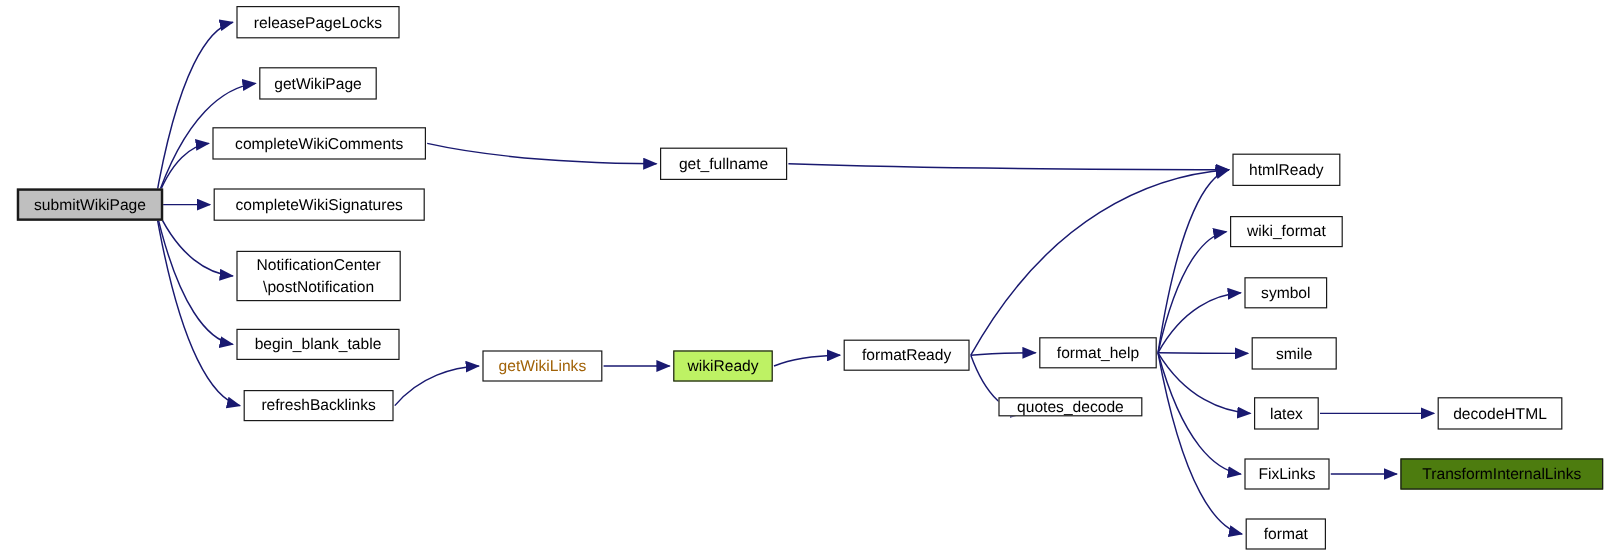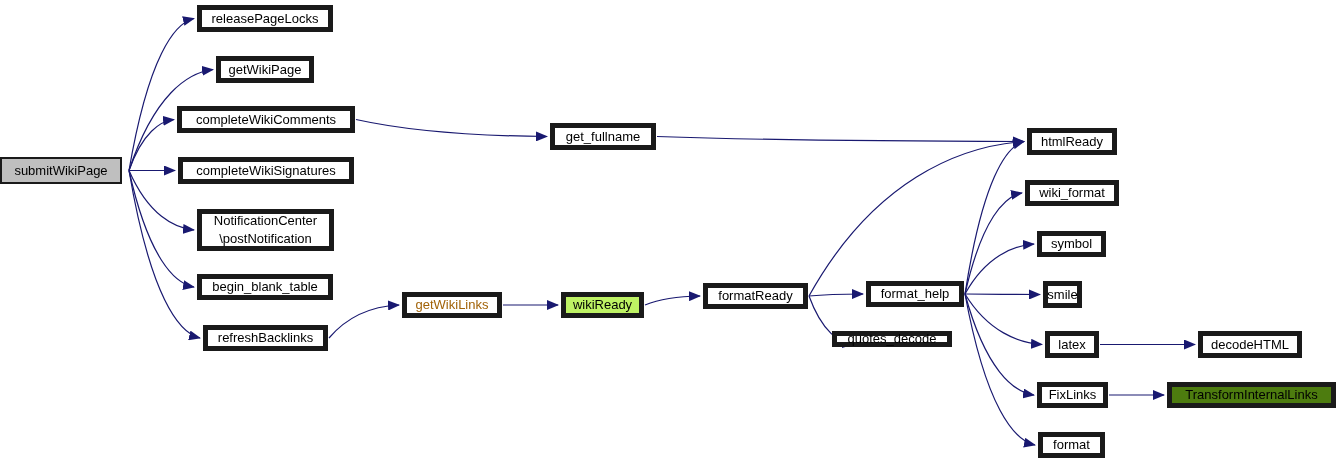--- a/index.html
+++ b/index.html
@@ -23,21 +23,21 @@
     height: 465px;
   }
   #edge-layer path.edge {
     fill: none;
     stroke-width: 1.2px;
   }
   .node {
     position: absolute;
     box-sizing: border-box;
     background: #ffffff;
-    border: 5px solid #14532d;
+    border: 1px solid #14532d;
     display: flex;
     align-items: center;
     justify-content: center;
     text-align: center;
     font-size: 13px;
     color: #000000;
     cursor: pointer;
   }
   .node span {
     white-space: pre-line;
@@ -77,21 +77,21 @@
       <path class="edge" d="M965,294 C982.1,218.25 1004.9,196.03 1022,193" stroke="#191970" marker-end="url(#arrow)"></path>
       <path class="edge" d="M965,294 C985.7,256.5 1013.3,245.5 1034,244" stroke="#191970" marker-end="url(#arrow)"></path>
       <path class="edge" d="M965,294 C987.5,294.375 1017.5,294.485 1040,294.5" stroke="#191970" marker-end="url(#arrow)"></path>
       <path class="edge" d="M965,294 C988.1,331.875 1018.9,342.985 1042,344.5" stroke="#191970" marker-end="url(#arrow)"></path>
       <path class="edge" d="M965,294 C985.7,369.75 1013.3,391.97 1034,395" stroke="#191970" marker-end="url(#arrow)"></path>
       <path class="edge" d="M965,294 C986,407.25 1014,440.47 1035,445" stroke="#191970" marker-end="url(#arrow)"></path>
       <path class="edge" d="M1100,344.5 C1128.5,344.5 1166.5,344.5 1195,344.5" stroke="#191970" marker-end="url(#arrow)"></path>
       <path class="edge" d="M1109,395 C1125.5,395 1147.5,395 1164,395" stroke="#191970" marker-end="url(#arrow)"></path>
     </svg>
 
-<div class="node highlight" style="left: 0; top: 157px; width: 122px; height: 27px; background: rgb(191, 191, 191); border-color: rgb(26, 26, 26); color: rgb(0, 0, 0);">
+<div class="node highlight" style="left: 14px; top: 157px; width: 122px; height: 27px; background: rgb(191, 191, 191); border-color: rgb(26, 26, 26); color: rgb(0, 0, 0);">
       <span>submitWikiPage</span>
     </div>
     <div class="node" style="left: 197px; top: 5px; width: 136px; height: 27px; background: rgb(255, 255, 255); border-color: rgb(26, 26, 26); color: rgb(0, 0, 0);">
       <span>releasePageLocks</span>
     </div>
     <div class="node" style="left: 216px; top: 56px; width: 98px; height: 27px; background: rgb(255, 255, 255); border-color: rgb(26, 26, 26); color: rgb(0, 0, 0);">
       <span>getWikiPage</span>
     </div>
     <div class="node" style="left: 177px; top: 106px; width: 178px; height: 27px; background: rgb(255, 255, 255); border-color: rgb(26, 26, 26); color: rgb(0, 0, 0);">
       <span>completeWikiComments</span>
@@ -129,21 +129,21 @@
     </div>
     <div class="node" style="left: 1027px; top: 128px; width: 90px; height: 27px; background: rgb(255, 255, 255); border-color: rgb(26, 26, 26); color: rgb(0, 0, 0);">
       <span>htmlReady</span>
     </div>
     <div class="node" style="left: 1025px; top: 180px; width: 94px; height: 26px; background: rgb(255, 255, 255); border-color: rgb(26, 26, 26); color: rgb(0, 0, 0);">
       <span>wiki_format</span>
     </div>
     <div class="node" style="left: 1037px; top: 231px; width: 69px; height: 26px; background: rgb(255, 255, 255); border-color: rgb(26, 26, 26); color: rgb(0, 0, 0);">
       <span>symbol</span>
     </div>
-    <div class="node" style="left: 1043px; top: 281px; width: 39px; height: 27px; background: rgb(255, 255, 255); border-color: rgb(26, 26, 26); color: rgb(0, 0, 0);">
+    <div class="node" style="left: 1043px; top: 281px; width: 71px; height: 27px; background: rgb(255, 255, 255); border-color: rgb(26, 26, 26); color: rgb(0, 0, 0);">
       <span>smile</span>
     </div>
     <div class="node" style="left: 1045px; top: 331px; width: 54px; height: 27px; background: rgb(255, 255, 255); border-color: rgb(26, 26, 26); color: rgb(0, 0, 0);">
       <span>latex</span>
     </div>
     <div class="node" style="left: 1198px; top: 331px; width: 104px; height: 27px; background: rgb(255, 255, 255); border-color: rgb(26, 26, 26); color: rgb(0, 0, 0);">
       <span>decodeHTML</span>
     </div>
     <div class="node" style="left: 1037px; top: 382px; width: 71px; height: 26px; background: rgb(255, 255, 255); border-color: rgb(26, 26, 26); color: rgb(0, 0, 0);">
       <span>FixLinks</span>

